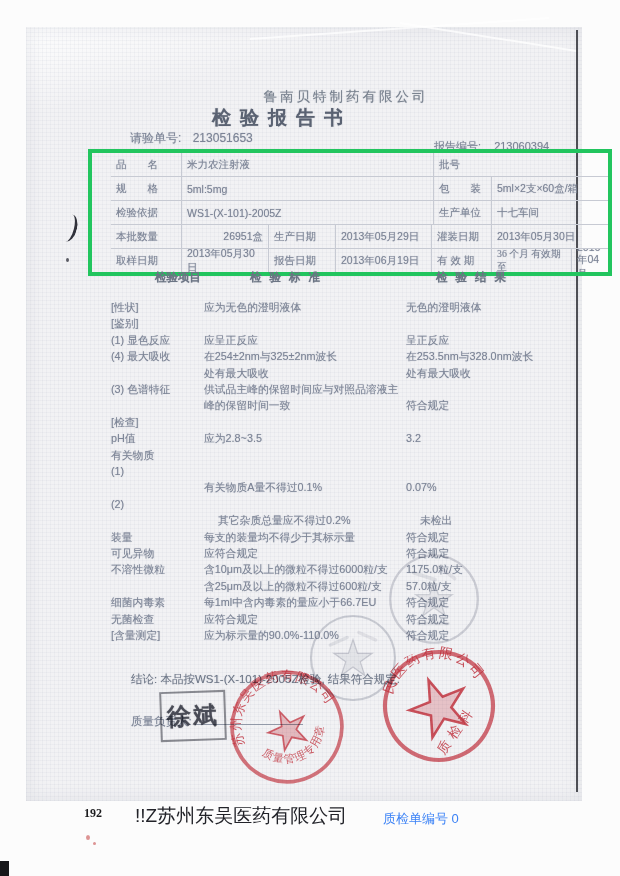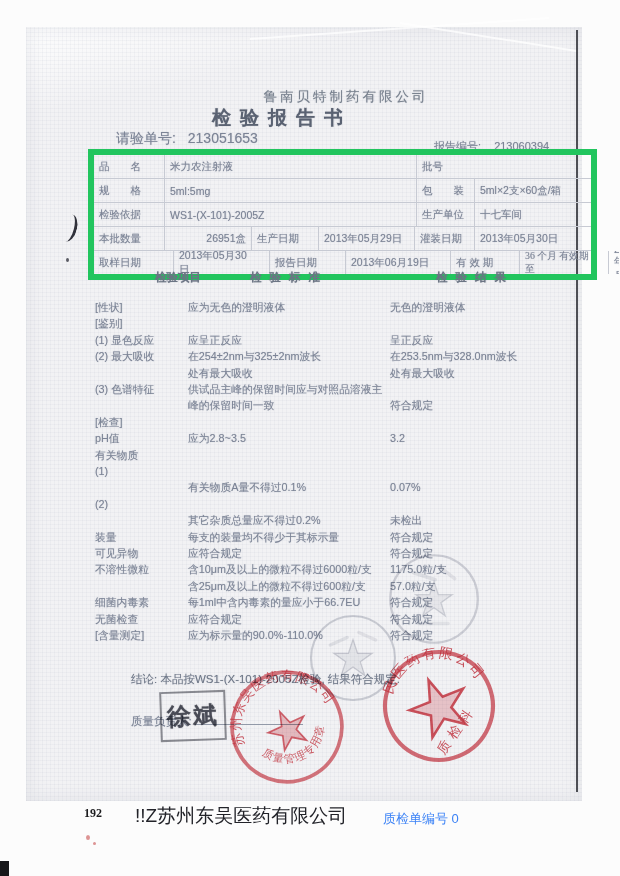--- a/index.html
+++ b/index.html
@@ -22,39 +22,39 @@
   .edge-line{position:absolute;left:576px;top:30px;width:2px;height:762px;background:rgba(42,43,50,0.82);}
   .corner-mark{position:absolute;left:0;top:861px;width:9px;height:15px;background:#17171a;}
   .red-speck{position:absolute;background:rgba(195,62,62,0.55);border-radius:50%;}
 
   
   .ink{color:#7c8496;text-shadow:0 0 1px rgba(124,132,150,0.55);}
   .abs{position:absolute;white-space:nowrap;padding-left:36px;}
 
   .doc-company{left:0;top:88px;width:620px;text-align:center;font-size:13.5px;letter-spacing:3px;color:#79828f;text-shadow:0 0 1px rgba(121,130,143,.6);}
   .doc-title{left:0;top:105px;width:492px;text-align:center;font-size:19px;font-weight:bold;letter-spacing:9px;color:#5a6272;text-shadow:0 0 1px rgba(90,98,114,.6);}
-  .req-line{left:80px;top:130px;font-size:14px;}
+  .req-line{left:94px;top:130px;font-size:12px;}
   .rep-line{left:398px;top:139px;font-size:11px;}
 
   
-  .info-table{position:absolute;left:88px;top:149px;width:497px;border:6px solid #22c55e;font-size:10.5px;}
+  .info-table{position:absolute;left:88px;top:149px;width:497px;border:4px solid #22c55e;font-size:10.5px;padding-left:19px;}
   .irow{display:grid;height:23px;align-items:center;border-top:1px solid #c7cad3;}
   .irow:first-child{border-top:none;}
   .irow.r123{grid-template-columns:70px 252px 58px 1fr;}
   .irow.r4{grid-template-columns:70px 87px 67px 96px 60px 1fr;}
-  .irow.r5{grid-template-columns:70px 87px 67px 96px 60px 80px 1fr;gap:9px;}
+  .irow.r5{grid-template-columns:70px 87px 67px 96px 60px 80px 1fr;}
   .icell{border-left:1px solid #c7cad3;padding:0 5px;overflow:hidden;height:100%;display:flex;align-items:center;}
   .icell:first-child{border-left:none;}
   .icell.num{justify-content:flex-end;}
 
   
   .col-head{font-size:11.5px;font-weight:bold;color:#6b7484;text-shadow:0 0 1px rgba(107,116,132,.6);}
   .ls8{letter-spacing:8px;}
   #tests{position:absolute;left:0;top:0;width:620px;height:0;}
-  .test-row{position:absolute;left:0;width:518px;height:16px;font-size:10.8px;}
+  .test-row{position:absolute;left:16px;width:518px;height:16px;font-size:10.8px;}
   .tc{position:absolute;white-space:nowrap;color:#7c8496;text-shadow:0 0 1px rgba(124,132,150,.5);}
   .tc.item{left:95px;}
   .tc.standard{left:188px;}
   .tc.result{left:390px;}
 
   .conclusion{left:95px;top:672px;font-size:11.5px;color:#6f7888;}
   .qa-line{left:95px;top:712px;font-size:11.5px;}
   .qa-underline{display:inline-block;width:108px;border-bottom:1px solid rgba(124,132,150,.8);height:12px;}
 
   
@@ -148,21 +148,21 @@
       <span class="tc item">[鉴别]</span>
       <span class="tc standard"></span>
       <span class="tc result"></span>
     </div>
     <div class="test-row" style="top: 333.8px;">
       <span class="tc item">(1) 显色反应</span>
       <span class="tc standard">应呈正反应</span>
       <span class="tc result">呈正反应</span>
     </div>
     <div class="test-row" style="top: 350.2px;">
-      <span class="tc item">(2) 最大吸收</span>
+      <span class="tc item">(4) 最大吸收</span>
       <span class="tc standard">在254±2nm与325±2nm波长</span>
       <span class="tc result">在253.5nm与328.0nm波长</span>
     </div>
     <div class="test-row" style="top: 366.6px;">
       <span class="tc item"></span>
       <span class="tc standard">处有最大吸收</span>
       <span class="tc result">处有最大吸收</span>
     </div>
     <div class="test-row" style="top: 383px;">
       <span class="tc item">(3) 色谱特征</span>
@@ -197,21 +197,21 @@
     <div class="test-row" style="top: 481.4px;">
       <span class="tc item"></span>
       <span class="tc standard">有关物质A量不得过0.1%</span>
       <span class="tc result">0.07%</span>
     </div>
     <div class="test-row" style="top: 497.8px;">
       <span class="tc item">(2)</span>
       <span class="tc standard"></span>
       <span class="tc result"></span>
     </div>
-    <div class="test-row" style="top: 514.2px;">
+    <div class="test-row" style="top: 514.2px; margin-left: 14px;">
       <span class="tc item"></span>
       <span class="tc standard">其它杂质总量应不得过0.2%</span>
       <span class="tc result">未检出</span>
     </div>
     <div class="test-row" style="top: 530.6px;">
       <span class="tc item">装量</span>
       <span class="tc standard">每支的装量均不得少于其标示量</span>
       <span class="tc result">符合规定</span>
     </div>
     <div class="test-row" style="top: 547px;">

